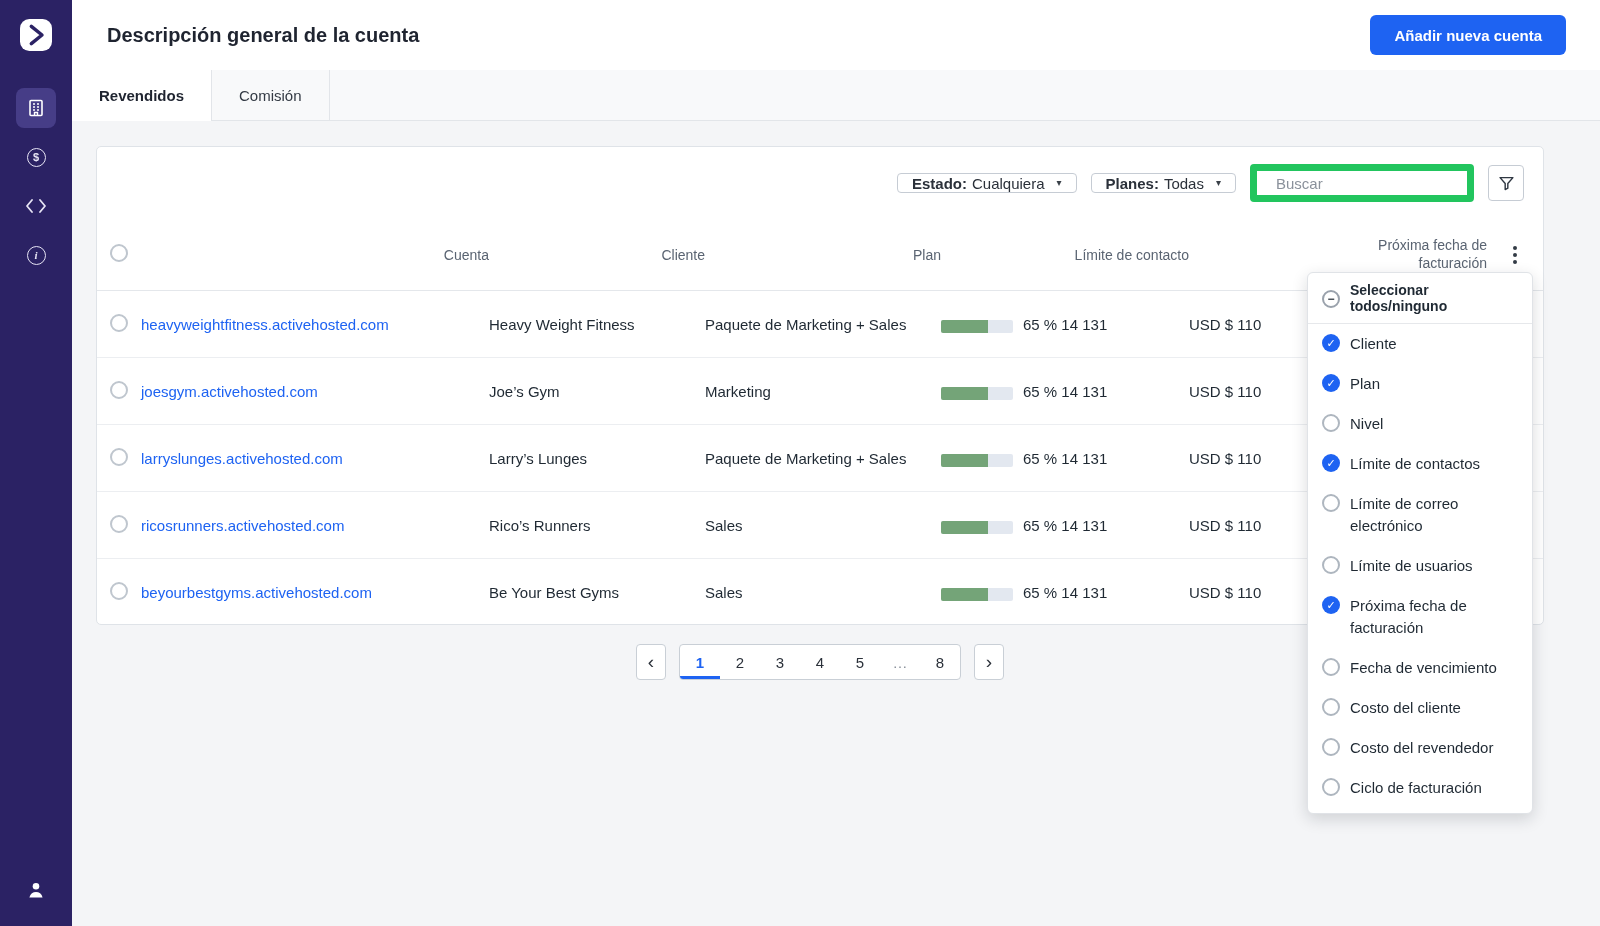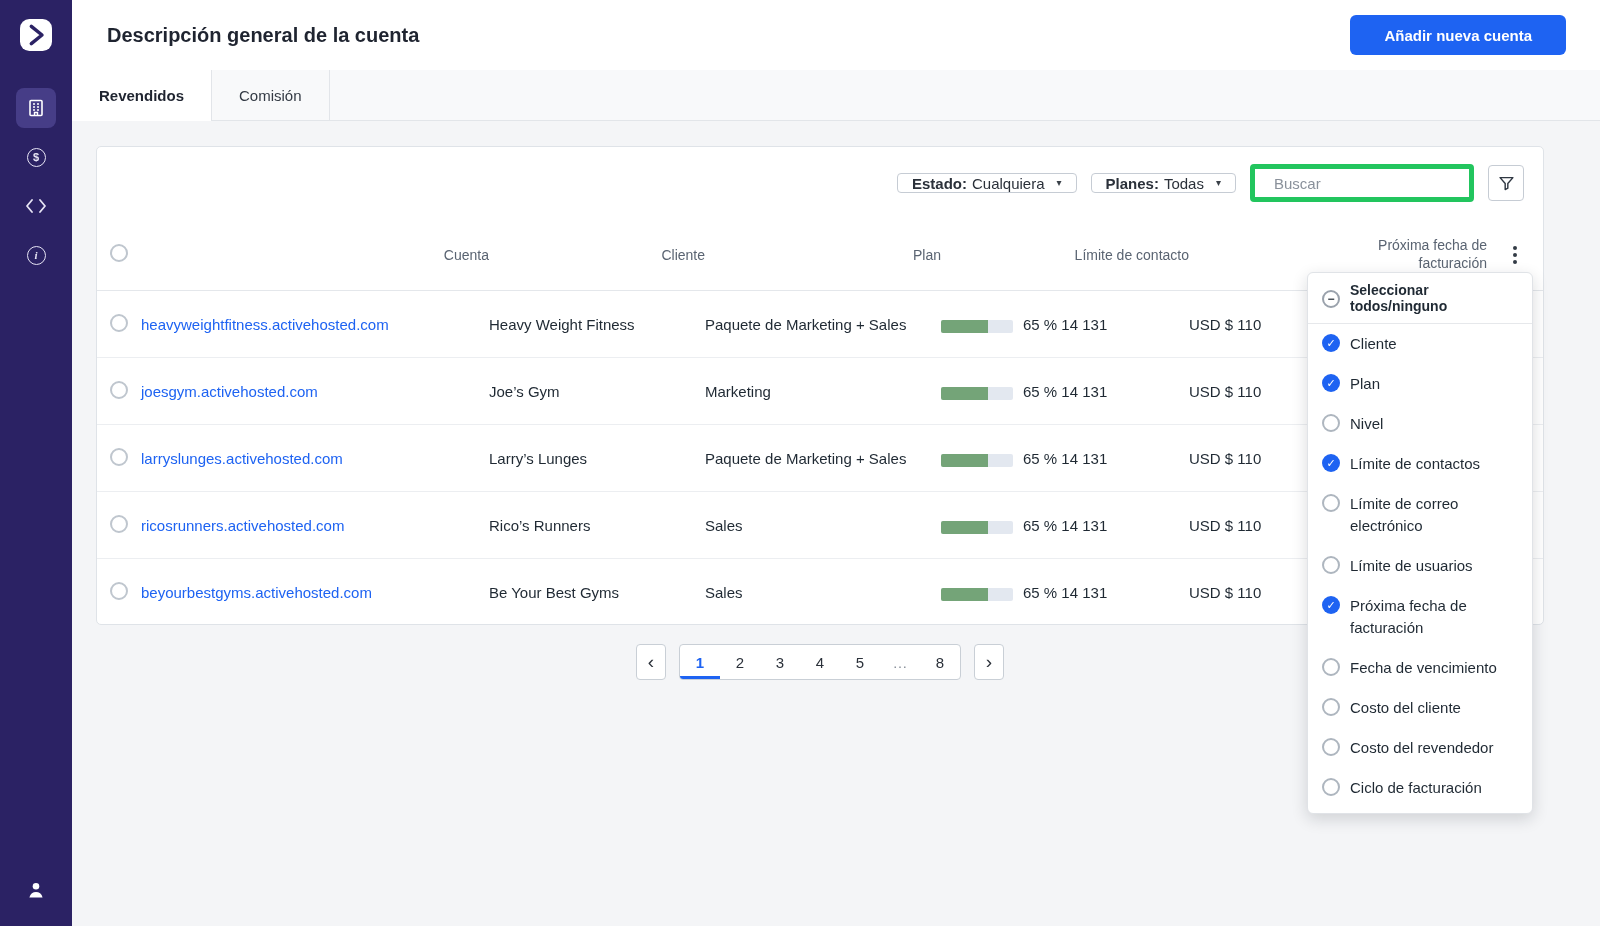--- a/index.html
+++ b/index.html
@@ -19,33 +19,33 @@
   .sidebar{position:absolute;left:0;top:0;bottom:0;width:72px;background:var(--sidebar-purple,#2B2264);z-index:60;display:flex;flex-direction:column;align-items:center;}
   .logo{margin-top:18px;width:34px;height:34px;display:flex;align-items:center;justify-content:center;cursor:pointer;}
   .side-nav{margin-top:36px;display:flex;flex-direction:column;gap:9px;align-items:center;}
   .nav-item{width:40px;height:40px;border-radius:8px;display:flex;align-items:center;justify-content:center;color:#E6E4F4;cursor:pointer;}
   .nav-item.active{background:var(--sidebar-active,#463D87);}
   .circle-ic{width:19px;height:19px;border:1.6px solid #E6E4F4;border-radius:50%;display:flex;align-items:center;justify-content:center;font-size:11px;font-weight:700;color:#E6E4F4;}
   .sidebar-bottom{position:absolute;bottom:16px;left:16px;}
   
   .header{position:absolute;left:72px;top:0;right:0;height:70px;background:#fff;display:flex;align-items:center;padding:0 34px 0 35px;z-index:5;}
   .page-title{font-size:20px;font-weight:700;color:#1F2430;}
-  .add-btn{margin-left:auto;height:40px;padding:0 34px;background:var(--accent-blue,#1E63F2);color:#fff;border:none;border-radius:6px;font-size:15px;font-weight:600;font-family:inherit;cursor:pointer;}
+  .add-btn{margin-left:auto;height:40px;padding:0 24px;background:var(--accent-blue,#1E63F2);color:#fff;border:none;border-radius:6px;font-size:15px;font-weight:600;font-family:inherit;cursor:pointer;}
   
   .tabstrip{position:absolute;left:72px;top:70px;right:0;height:51px;background:#F8F9FA;border-bottom:1px solid #E2E5E9;display:flex;z-index:4;}
   .tab{height:100%;padding:0 27px;display:flex;align-items:center;font-size:15px;color:#333A44;border-right:1px solid #E2E5E9;cursor:pointer;position:relative;background:transparent;text-align:center;}
   .tab.active{background:#fff;font-weight:600;color:#1F2430;}
   .tab.active::after{content:"";position:absolute;left:0;right:0;bottom:-1px;height:1px;background:#fff;}
   
   .card{position:absolute;left:96px;top:146px;width:1448px;height:479px;background:#fff;border:1px solid #DFE3E8;border-radius:5px;z-index:3;}
   .filter-bar{height:72px;display:flex;align-items:center;justify-content:flex-end;gap:14px;padding-right:19px;}
   .drop-btn{height:20px;background:#fff;border:1px solid #C6CCD4;border-radius:4px;display:flex;align-items:center;gap:5px;padding:0 14px;font-size:15px;color:#2B313A;cursor:pointer;font-family:inherit;}
   .drop-btn .lbl{font-weight:700;}
   .caret{font-size:10px;color:#3A4149;margin-left:7px;line-height:1;}
-  .search-box{height:38px;width:224px;border:5px solid #22c55e;border-radius:4px;background:#fff;display:flex;align-items:center;gap:8px;padding:0 11px;}
+  .search-box{height:38px;width:224px;border:7px solid #22c55e;border-radius:4px;background:#fff;display:flex;align-items:center;gap:8px;padding:0 11px;}
   .search-box input{border:none;outline:none;flex:1;font-size:15px;font-family:inherit;color:#2B313A;background:transparent;}
   .search-box input::placeholder{color:#8A919B;}
   .icon-btn{width:36px;height:36px;border:1px solid #C6CCD4;border-radius:4px;background:#fff;display:flex;align-items:center;justify-content:center;cursor:pointer;}
   .tgrid{display:grid;grid-template-columns:44px 348px 216px 236px 248px 1fr 56px;align-items:center;}
   .thead{height:72px;border-bottom:1px solid #E4E7EB;color:#5A6472;font-size:14px;text-align:right;}
   .thead .c-next span{max-width:125px;display:inline-block;line-height:1.25;}
   .row{height:67px;font-size:15px;color:#1F2933;}
   .row:not(:last-child){border-bottom:1px solid #ECEEF1;}
   .c-check{justify-self:start;margin-left:13px;}
   .circle-check{width:18px;height:18px;border:2px solid #BFC6CE;border-radius:50%;background:#fff;display:inline-block;cursor:pointer;}

